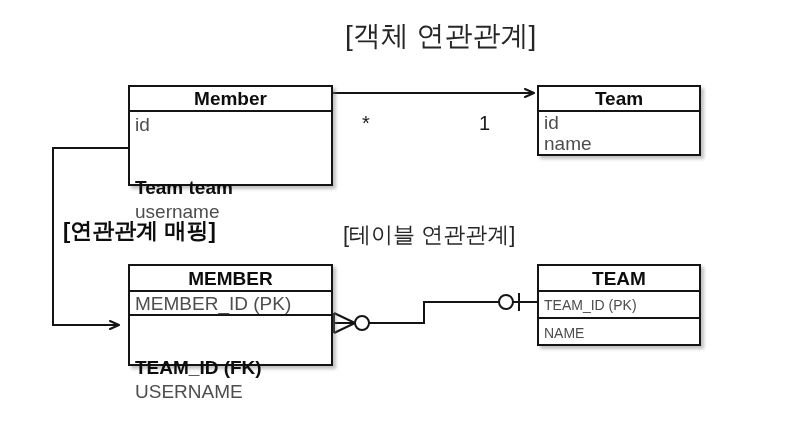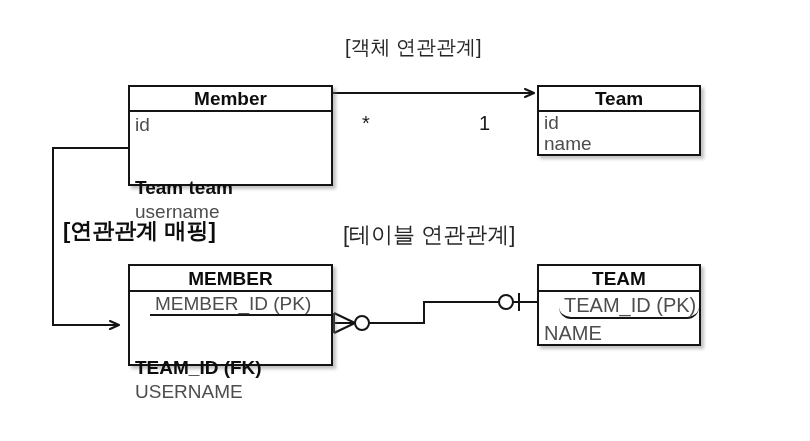--- a/index.html
+++ b/index.html
@@ -62,21 +62,20 @@
     align-items: center;
     white-space: nowrap;
   }
   .row.bold {
     font-weight: bold;
     color: #0d0d0d;
     margin-top: 39px;
   }
   .row.divider {
     border-bottom: 2px solid #141414;
-    margin-left: 20px;
   }
 
   
   #member-entity {
     left: 128px;
     top: 85px;
     width: 205px;
     height: 101px;
   }
   #member-entity .box-title { height: 25px; font-size: 19px; }
@@ -101,33 +100,33 @@
   #member-table .box-title { height: 26px; font-size: 19px; }
   #member-table .row { height: 24px; font-size: 19px; }
 
   #team-table {
     left: 537px;
     top: 264px;
     width: 164px;
     height: 82px;
   }
   #team-table .box-title { height: 26px; font-size: 19px; }
-  #team-table .row { height: 27px; font-size: 20px; border-radius: 12px; }
+  #team-table .row { height: 27px; font-size: 14px; }
 
   
   .caption {
     position: absolute;
     white-space: nowrap;
     color: #262626;
     z-index: 6;
   }
   #caption-object {
     left: 345px;
-    top: 34px;
-    font-size: 20px;
+    top: 17px;
+    font-size: 28px;
   }
   #caption-mapping {
     left: 63px;
     top: 216px;
     font-size: 22px;
     font-weight: bold;
     color: #0d0d0d;
   }
   #caption-table {
     left: 343px;

